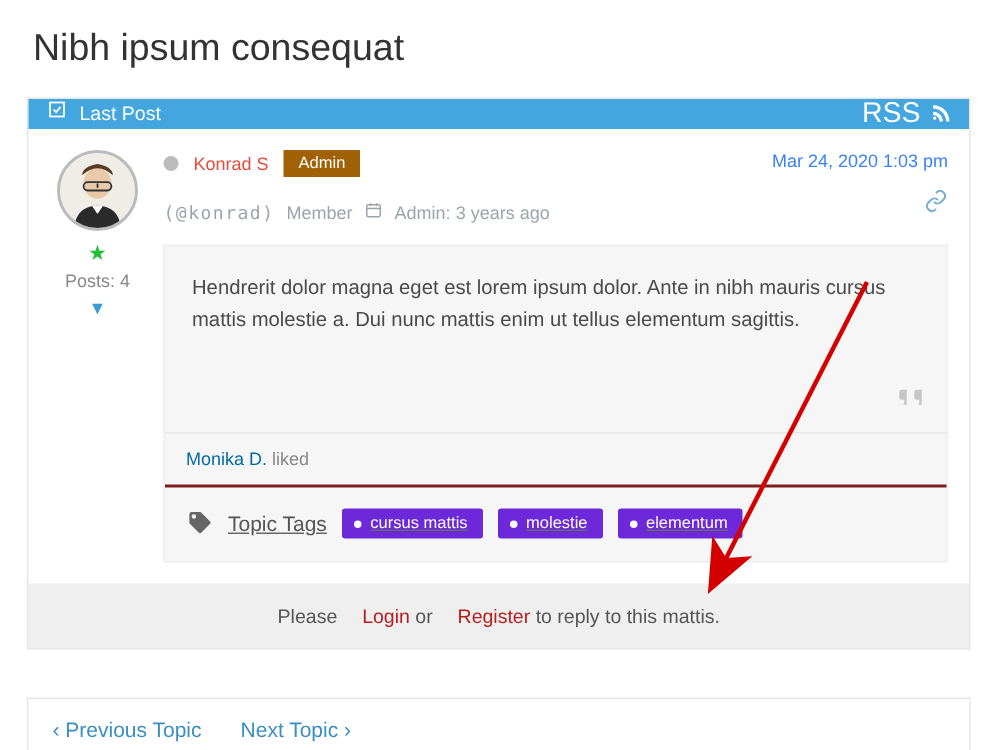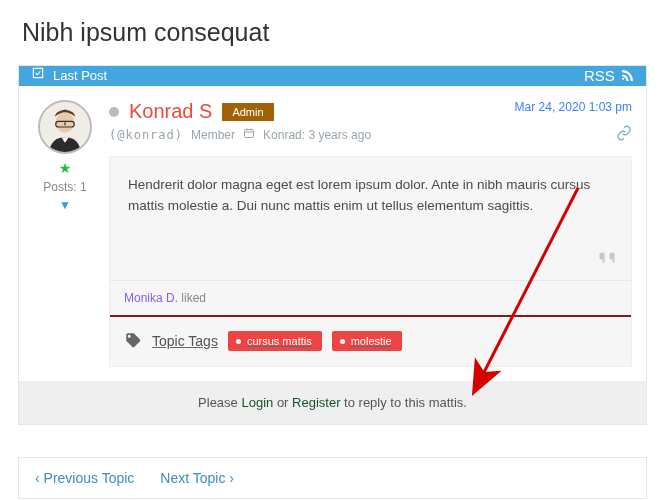--- a/index.html
+++ b/index.html
@@ -2,51 +2,51 @@
 <html><head>
 <meta charset="utf-8">
 <style>
   * { box-sizing: border-box; margin: 0; padding: 0; }
   body { font-family: Arial, Helvetica, sans-serif; font-size: 14px; color: #333; background: #fff; }
   .wrap { width: 665px; margin: 0; padding: 12px 18px; }
   .title { font-size: 25px; font-weight: 400; color: #333; margin: 6px 0 18px 4px; }
   .panel { border: 1px solid #e6e6e6; }
   .topbar { background: #43a6df; color: #fff; height: 20px; line-height: 36px; padding: 0 12px; display:flex; justify-content:space-between; align-items:center; font-size: 13px; }
   .topbar .left { display:flex; align-items:center; gap:8px; }
-  .topbar .rss { font-size: 15px; cursor:pointer; }
+  .topbar .rss { font-size: 19px; cursor:pointer; }
   .icon { display:inline-block; }
   .postrow { padding: 14px 14px 0 14px; display:flex; }
   .sidecol { width: 64px; text-align:center; flex-shrink:0; }
   .avatar { width:54px; height:54px; border-radius:50%; border:2px solid #bbb; overflow:hidden; margin:0 auto 6px; background:#eee; position:relative; }
   .avatar svg { width:100%; height:100%; }
   .star { color:#1fbf3a; font-size:14px; margin-top:4px; }
   .postcount { color:#888; font-size:12px; margin-top:4px; }
   .caret { color:#3d9bd3; font-size:12px; margin-top:4px; cursor:pointer; }
   .maincol { flex:1; padding-left: 12px; }
   .headerline { display:flex; justify-content:space-between; align-items:flex-start; }
   .nameblock { display:flex; align-items:center; gap:10px; }
   .dot { width:10px; height:10px; border-radius:50%; background:#bbb; display:inline-block; }
-  .username { color:#e74c3c; font-size:20px; font-weight:400; cursor:pointer; }
+  .username { color:#e74c3c; font-size:12px; font-weight:400; cursor:pointer; }
   .badge { background:#a16207; color:#fff; font-size:11px; padding:3px 10px; }
   .timestamp { color:#3b82f6; font-size:12px; }
-  .subline { color:#9aa5ac; font-size:12px; margin-top:4px; display:flex; align-items:center; gap:8px; }
+  .subline { color:#9aa5ac; font-size:12px; margin-top:16px; display:flex; align-items:center; gap:8px; }
   .handle { font-family: monospace; letter-spacing:1px; }
   .permalink { width:16px; height:16px; cursor:pointer; color:#3d9bd3; float:right; }
   .postbody { background:#f6f6f6; border:1px solid #eee; margin-top:14px; padding: 0; }
   .postcontent { padding: 18px 18px 24px 18px; color:#4a4a4a; font-size:13.5px; line-height:1.55; }
   .quotebar { text-align:right; padding: 6px 14px 8px; color:#c6c6c6; }
   .quotebar .qicon { font-size:20px; cursor:pointer; }
   .likedbar { border-top:1px solid #e8e8e8; padding:10px 14px; font-size:12px; color:#888; }
-  .likedbar a { color:#8b5cf6; text-decoration:none; cursor:pointer; }
+  .likedbar a { color:#0369a1; text-decoration:none; cursor:pointer; }
   .tagsbar { border-top:2px solid #7f1d1d; padding:14px 14px; font-size:13px; color:#666; display:flex; align-items:center; gap:10px; flex-wrap:wrap;text-decoration:underline; }
   .taglabel { color:#555; font-size:14px; }
-  .tag { background:#ef4444; color:#fff; font-size:11px; padding:4px 10px 4px 8px; border-radius:2px; display:inline-flex; align-items:center; gap:6px; cursor:pointer; }
+  .tag { background:#6d28d9; color:#fff; font-size:11px; padding:4px 10px 4px 8px; border-radius:2px; display:inline-flex; align-items:center; gap:6px; cursor:pointer; }
   .tag::before { content:''; width:5px; height:5px; background:#fff; border-radius:50%; display:inline-block; }
   .replybar { background:#efefef; text-align:center; padding:14px; font-size:13px; color:#555; margin-top:14px; }
-  .replybar a { color:#14532d; text-decoration:none; cursor:pointer; }
+  .replybar a { color:#b91c1c; text-decoration:none; cursor:pointer;margin-left:13px; }
   .nav { display:flex; justify-content:space-between; align-items:center; border:1px solid #e6e6e6; margin-top:32px; padding:12px 16px; font-size:14px; }
   .nav .navlink { color:#3b8fc2; cursor:pointer; }
   .nav .right { display:flex; gap:26px; }
   .arrow-annotation { position:absolute; pointer-events:none; }
   .container-rel { position:relative; }
 </style>
 </head>
 <body>
 
 <div class="wrap container-rel">
@@ -80,21 +80,21 @@
               <circle cx="27" cy="27" r="27" fill="#f0ece6"></circle>
               <ellipse cx="27" cy="22" rx="10" ry="11" fill="#e8c9a8"></ellipse>
               <path d="M16 16 Q27 6 38 16 Q38 10 27 8 Q16 10 16 16" fill="#5a3b24"></path>
               <rect x="17" y="21" width="20" height="6" rx="3" fill="none" stroke="#333" stroke-width="1.3"></rect>
               <line x1="27" y1="22" x2="27" y2="25" stroke="#333" stroke-width="1.3"></line>
               <path d="M10 54 Q12 38 27 38 Q42 38 44 54" fill="#2b2b2b"></path>
               <path d="M23 38 L27 44 L31 38" fill="#fff"></path>
             </svg>
         </div>
         <div class="star">★</div>
-        <div class="postcount">Posts: 1</div>
+        <div class="postcount">Posts: 4</div>
         <div class="caret">▼</div>
       </div>
 
       <div class="maincol">
         <div class="headerline">
           <div class="nameblock">
             <span class="dot"></span>
             <a class="username">Konrad S</a>
             <span class="badge">Admin</span>
           </div>
@@ -105,21 +105,21 @@
             <span class="handle">(@konrad)</span>
             <span>Member</span>
             <span>
               <svg width="12" height="12" viewBox="0 0 24 24" fill="none" stroke="#9aa5ac" stroke-width="2">
                   <rect x="3" y="5" width="18" height="16" rx="2"></rect>
                   <line x1="3" y1="10" x2="21" y2="10"></line>
                   <line x1="8" y1="3" x2="8" y2="7"></line>
                   <line x1="16" y1="3" x2="16" y2="7"></line>
                 </svg>
             </span>
-            <span><span>Konrad:</span> <span>3 years ago</span></span>
+            <span><span>Admin:</span> <span>3 years ago</span></span>
           </div>
           <span class="permalink">
             <svg width="16" height="16" viewBox="0 0 24 24" fill="none" stroke="#7aaed0" stroke-width="2">
                 <path d="M10 13a5 5 0 0 0 7 0l3-3a5 5 0 0 0-7-7l-1 1"></path>
                 <path d="M14 11a5 5 0 0 0-7 0l-3 3a5 5 0 0 0 7 7l1-1"></path>
               </svg>
           </span>
         </div>
 
         <div class="postbody">
@@ -136,20 +136,21 @@
           </div>
           <div class="tagsbar">
             <span>
               <svg width="18" height="18" viewBox="0 0 24 24" fill="#666">
                   <path d="M21 11l-8-8H5a2 2 0 0 0-2 2v8l8 8a2 2 0 0 0 3 0l7-7a2 2 0 0 0 0-3zM7 9a2 2 0 1 1 0-4 2 2 0 0 1 0 4z"></path>
                 </svg>
             </span>
             <span class="taglabel">Topic Tags</span>
             <span class="tag">cursus mattis</span>
             <span class="tag">molestie</span>
+            <span class="tag">elementum</span>
           </div>
         </div>
       </div>
     </div>
 
     <div class="replybar">
       <span>Please </span><a>Login</a><span> or </span><a>Register</a><span> to reply to this mattis.</span>
     </div>
   </div>
 

